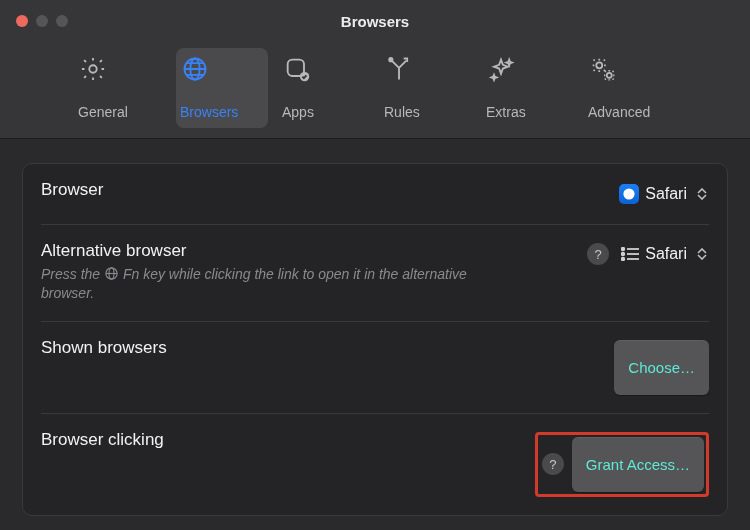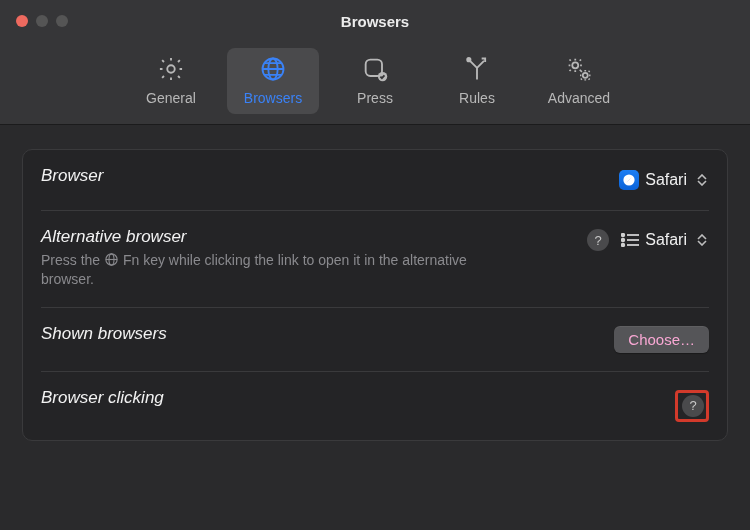--- a/index.html
+++ b/index.html
@@ -42,22 +42,21 @@
       display: flex;
       justify-content: center;
       gap: 10px;
       padding: 6px 0 10px;
       border-bottom: 1px solid #1b1b1c;
     }
     .toolbar-item {
       width: 92px;
       display: flex;
       flex-direction: column;
-      align-items: center;
-      gap: 6px;
+      gap: 20px;
       padding: 6px 4px 8px;
       border-radius: 8px;
       cursor: pointer;
       color: #b8b8b8;
     }
     .toolbar-item.active {
       background: #4a4a4c;
       color: #3a82f7;
     }
     .toolbar-item .icon { width: 30px; height: 30px; display:flex; align-items:center; justify-content:center; }
@@ -81,27 +80,27 @@
       justify-content: space-between;
       gap: 12px;
     }
     .row:last-child { border-bottom: none; }
     .row-text { flex: 1; }
     .row-title {
       font-size: 17px;
       font-weight: 500;
       color: #f2f2f2;
       margin-bottom: 4px;
-      font-style: italic;
     }
     .row-desc {
       font-size: 14px;
       color: #8a8a8e;
       line-height: 1.35;
       max-width: 440px;
+      font-style: italic;
     }
     .row-desc .inline-icon {
       display: inline-flex;
       vertical-align: -2px;
       width: 15px; height: 15px;
     }
     .row-controls {
       display: flex;
       gap: 10px;
       padding-top: 2px;
@@ -111,25 +110,25 @@
       border-radius: 50%;
       background: #4a4a4c;
       color: #c8c8c8;
       font-size: 13px;
       display: flex; align-items: center; justify-content: center;
       cursor: pointer;
       border: none;
     }
     .btn {
       background: #555558;
-      color: #f9a8d4;
+      color: #5eead4;
       border: none;
       border-radius: 6px;
       font-size: 15px;
-      padding: 5px 14px;
+      padding: 19px 14px;
       cursor: pointer;
       box-shadow: inset 0 1px 0 rgba(255,255,255,0.06), 0 1px 1px rgba(0,0,0,0.3);
     }
     .popup {
       display: inline-flex;
       align-items: center;
       gap: 6px;
       background: transparent;
       color: #f0f0f0;
       font-size: 16px;
@@ -200,31 +199,39 @@
     <span class="label">Browsers</span>
   </div>
   <div class="toolbar-item">
     <span class="icon">
       <svg viewBox="0 0 24 24" width="28" height="28" fill="none" stroke="currentColor" stroke-width="1.6">
           <rect x="4" y="4" width="14" height="14" rx="4"></rect>
           <circle cx="18.5" cy="18.5" r="4" fill="currentColor" stroke="none"></circle>
           <path d="M16.6 18.5l1.3 1.3 2.2-2.4" stroke="#363638" stroke-width="1.6"></path>
         </svg>
     </span>
-    <span class="label">Press</span>
+    <span class="label">Apps</span>
   </div>
   <div class="toolbar-item">
     <span class="icon">
       <svg viewBox="0 0 24 24" width="28" height="28" fill="none" stroke="currentColor" stroke-width="1.6">
           <path d="M12 21V11M12 11L6 5M12 11l6-6"></path>
           <circle cx="5" cy="4" r="1.4" fill="currentColor"></circle>
           <polyline points="16,3 19,3 19,6"></polyline>
         </svg>
     </span>
     <span class="label">Rules</span>
+  </div>
+  <div class="toolbar-item">
+    <span class="icon">
+      <svg viewBox="0 0 24 24" width="28" height="28" fill="none" stroke="currentColor" stroke-width="1.6">
+          <path d="M12 4l1.6 4.4L18 10l-4.4 1.6L12 16l-1.6-4.4L6 10l4.4-1.6zM19 4l.7 1.8L21.5 6.5l-1.8.7L19 9l-.7-1.8L16.5 6.5l1.8-.7zM6 17l.6 1.6L8.2 19.2l-1.6.6L6 21.4l-.6-1.6L3.8 19.2l1.6-.6z"></path>
+        </svg>
+    </span>
+    <span class="label">Extras</span>
   </div>
   <div class="toolbar-item">
     <span class="icon">
       <svg viewBox="0 0 24 24" width="30" height="30" fill="none" stroke="currentColor" stroke-width="1.4">
           <circle cx="9" cy="9" r="2.4"></circle>
           <path d="M9 3.7v1.4M9 12.9v1.4M4.4 4.4l1 1M12.6 12.6l1 1M3.7 9h1.4M12.9 9h1.4M4.4 13.6l1-1M12.6 5.4l1-1"></path>
           <circle cx="17" cy="17" r="2"></circle>
           <path d="M17 12.8v1.1M17 20.1v1.1M13.5 13.5l.8.8M19.7 19.7l.8.8M12.8 17h1.1M20.1 17h1.1M13.5 20.5l.8-.8M19.7 14.3l.8-.8"></path>
         </svg>
     </span>
@@ -311,18 +318,19 @@
       </div>
     </div>
 
     <div class="row">
       <div class="row-text">
         <div class="row-title">Browser clicking</div>
       </div>
       <div class="row-controls">
         <span class="highlight-box">
           <button class="help-btn">?</button>
+          <button class="btn">Grant Access…</button>
         </span>
       </div>
     </div>
 
   </div>
 </div>
 
 </body></html>

